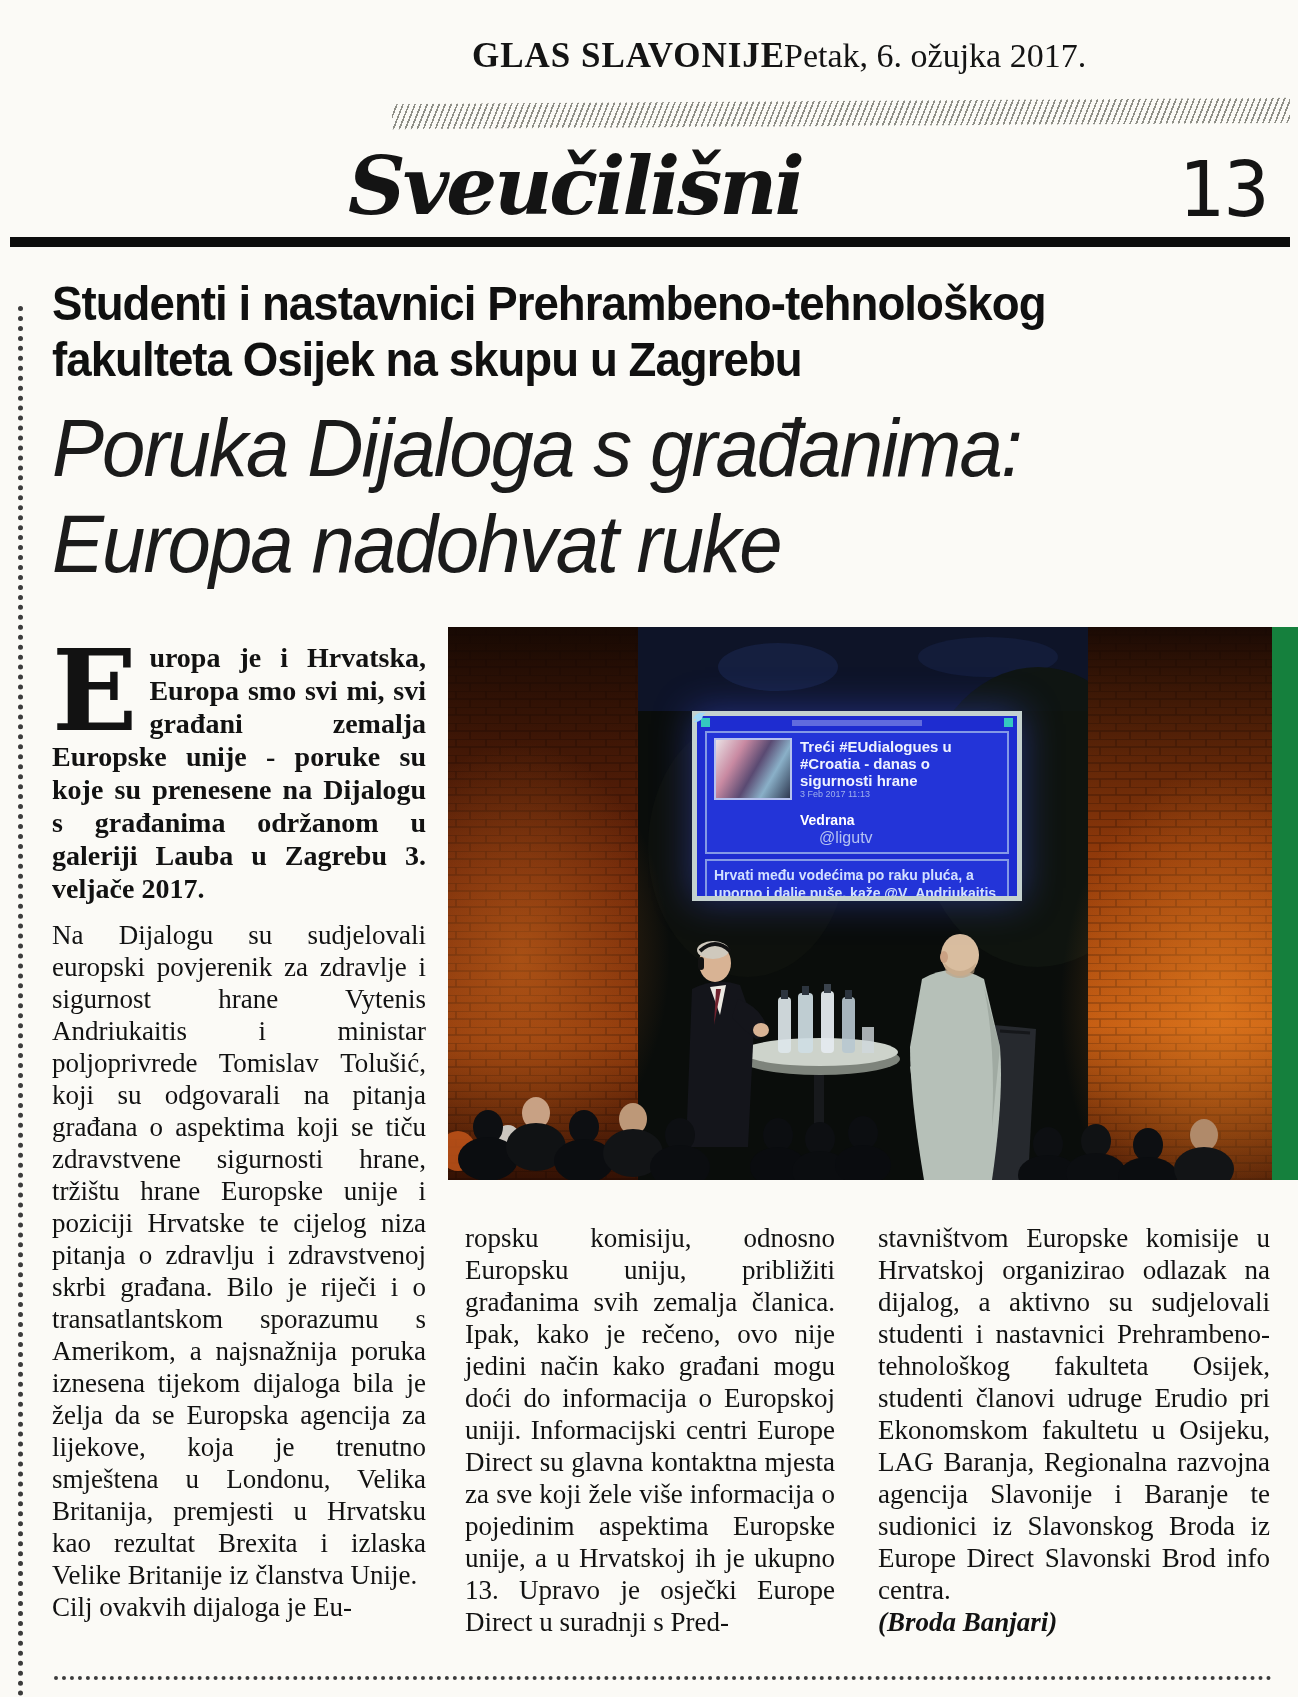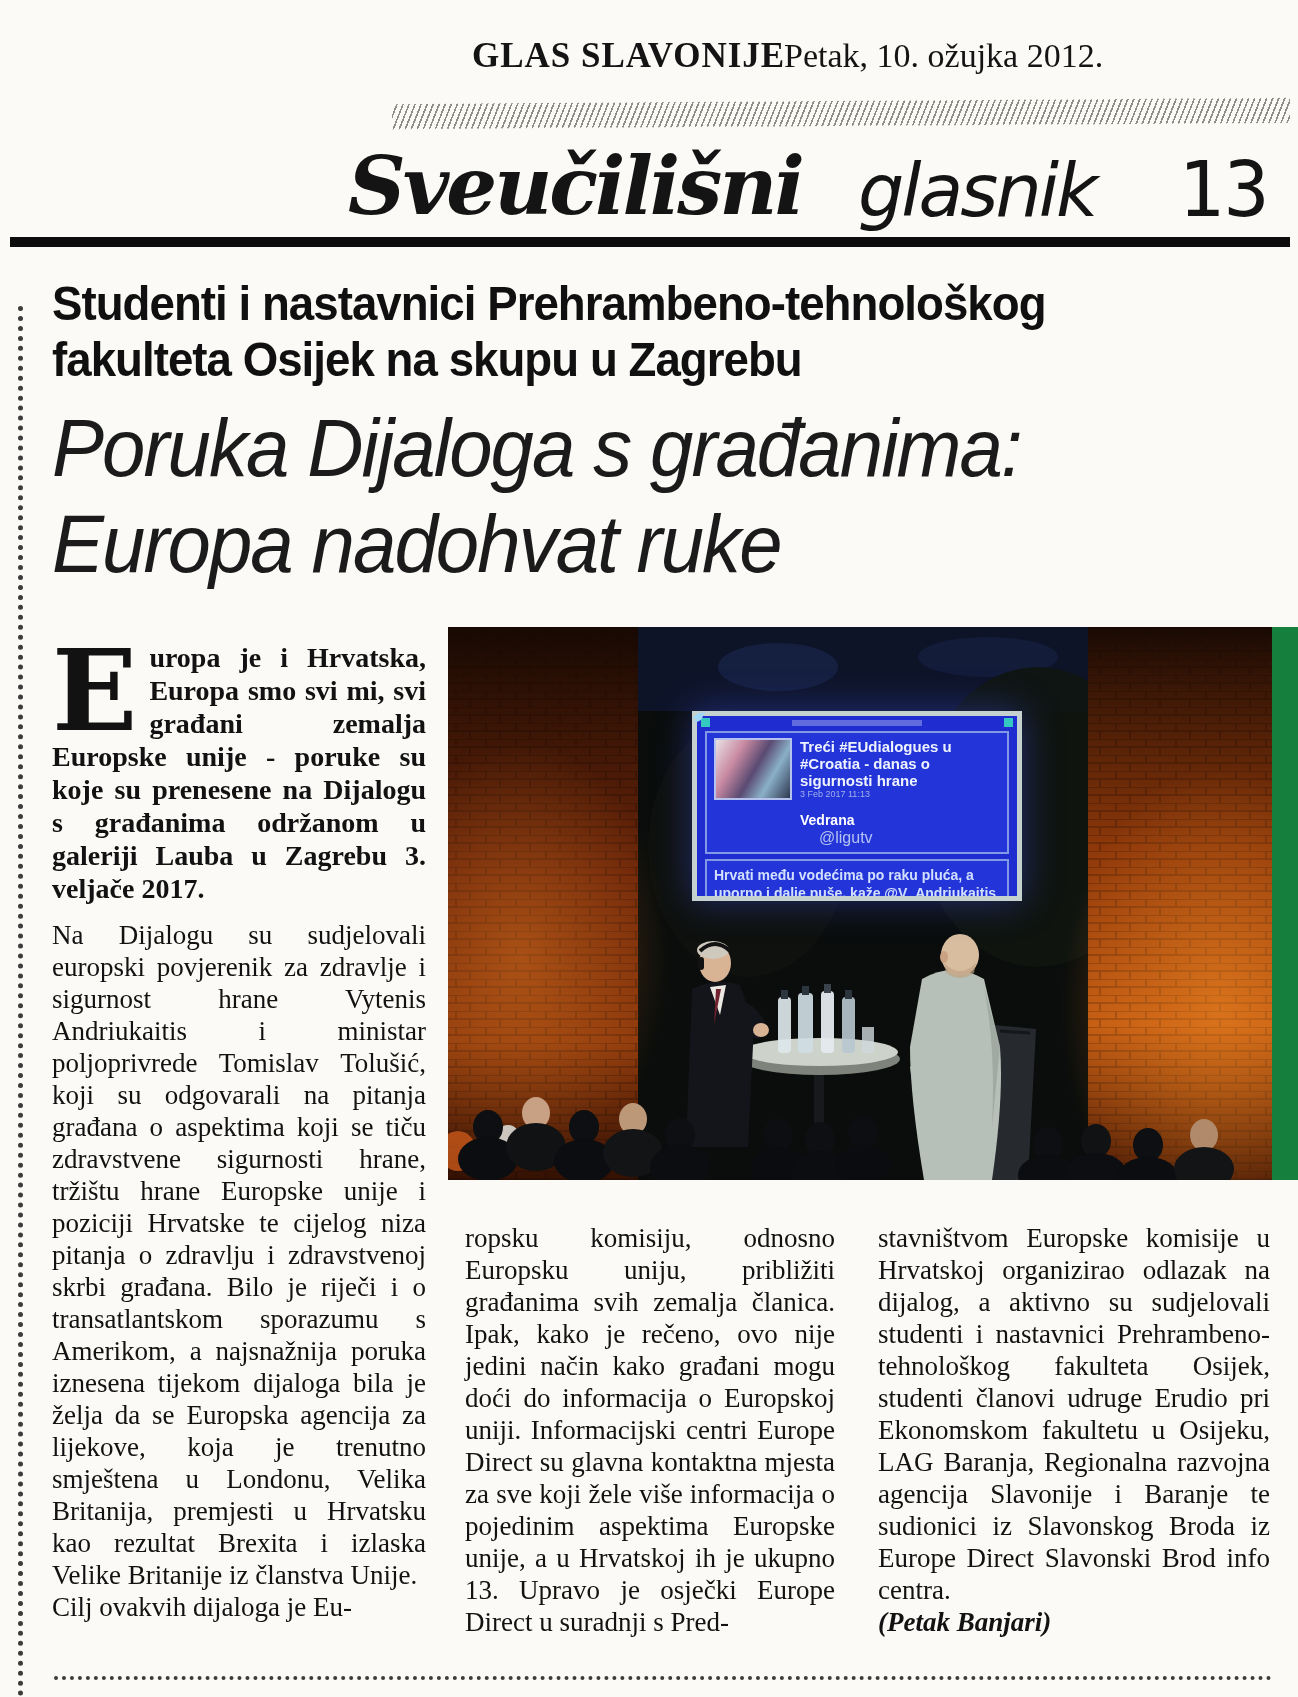--- a/index.html
+++ b/index.html
@@ -88,25 +88,24 @@
   
   .bottom-dotted{position:absolute;left:54px;top:1676px;width:1218px;height:0;
     border-top:4px dotted #3c3c3c;}
 </style>
 </head>
 <body>
 
 <div class="page">
 
   <div class="paper-name">GLAS SLAVONIJE</div>
-  <div class="issue-date">Petak, 10. ožujka 2012.</div>
+  <div class="issue-date">Petak, 6. ožujka 2017.</div>
   <div class="hatch-bar"></div>
 
   <div class="sect-bold">Sveučilišni</div>
-  <div class="sect-light">glasnik</div>
   <div class="page-number">13</div>
   <div class="thick-rule"></div>
   <div class="left-dotted"></div>
 
   <div class="kicker">
     <span>Studenti i nastavnici Prehrambeno-tehnološkog</span>
     <span>fakulteta Osijek na skupu u Zagrebu</span>
   </div>
   <div class="headline">
     <span>Poruka Dijaloga s građanima:</span>
@@ -255,18 +254,18 @@
       </div>
     </div>
   </figure>
 
   <div class="col col-2">
     <p>ropsku komisiju, odnosno Europsku uniju, približiti građanima svih zemalja članica. Ipak, kako je rečeno, ovo nije jedini način kako građani mogu doći do informacija o Europskoj uniji. Informacijski centri Europe Direct su glavna kontaktna mjesta za sve koji žele više informacija o pojedinim aspektima Europske unije, a u Hrvatskoj ih je ukupno 13. Upravo je osječki Europe Direct u suradnji s Pred-</p>
   </div>
 
   <div class="col col-3">
     <p>stavništvom Europske komisije u Hrvatskoj organizirao odlazak na dijalog, a aktivno su sudjelovali studenti i nastavnici Prehrambeno-tehnološkog fakulteta Osijek, studenti članovi udruge Erudio pri Ekonomskom fakultetu u Osijeku, LAG Baranja, Regionalna razvojna agencija Slavonije i Baranje te sudionici iz Slavonskog Broda iz Europe Direct Slavonski Brod info centra.</p>
-    <p class="byline">(Petak Banjari)</p>
+    <p class="byline">(Broda Banjari)</p>
   </div>
 
   <div class="bottom-dotted"></div>
   <div class="scan-edge"></div>
 </div>
 
 </body></html>

